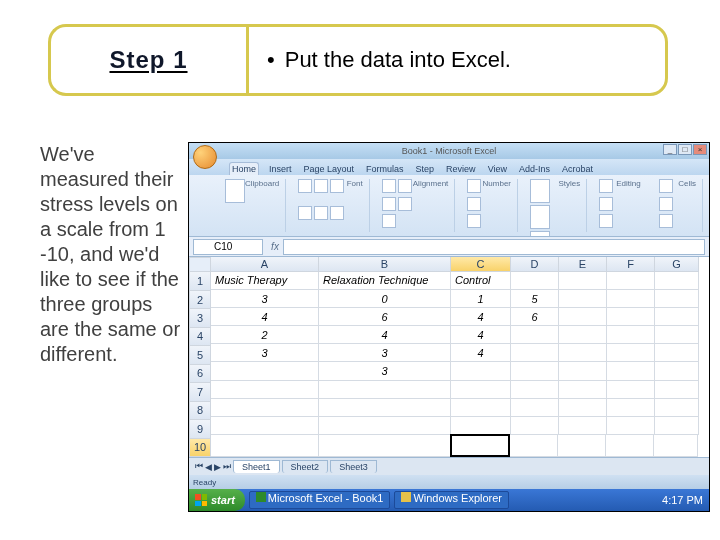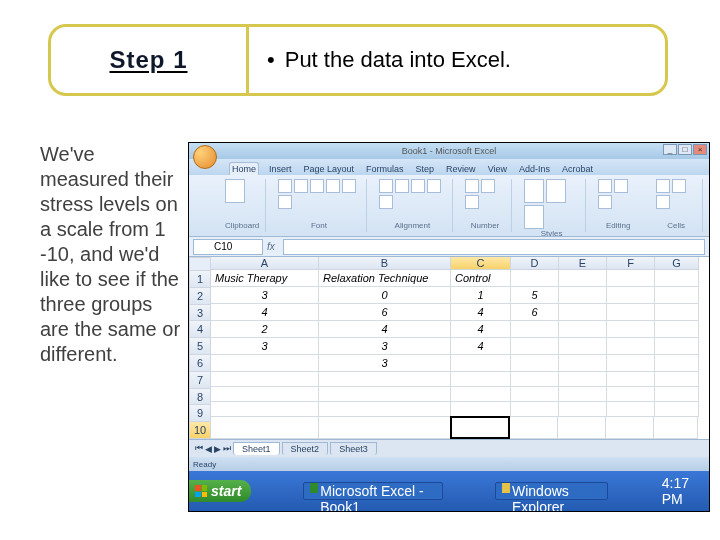--- a/index.html
+++ b/index.html
@@ -19,29 +19,29 @@
   .excel-titlebar .winbtns { position: absolute; right: 2px; top: 1px; display: flex; gap: 1px; }
   .winbtn { width: 14px; height: 11px; background: #dfe9f5; border: 1px solid #7a97b8; font-size: 8px; line-height: 9px; text-align: center; color: #333; }
   .winbtn.close { background: #e58b7b; }
   .orb { position: absolute; left: 4px; top: 2px; width: 24px; height: 24px; border-radius: 50%; background: radial-gradient(circle at 30% 30%, #ffd27a, #e68a2e); border: 1px solid #b06a15; z-index: 3; }
 
   .ribbon-tabs { height: 16px; background: linear-gradient(#d5e6f7,#bcd6ef); display: flex; align-items: flex-end; gap: 8px; padding-left: 40px; font-size: 9px; color: #2a4466; }
   .ribbon-tabs span { padding: 1px 2px; }
   .ribbon-tabs span.active { background: #e6eef9; border: 1px solid #a7bdd9; border-bottom: none; border-radius: 3px 3px 0 0; }
 
   .ribbon-body { height: 62px; background: linear-gradient(#e9f1fb,#d3e3f4); border-bottom: 1px solid #9fb9d4; display: flex; gap: 12px; padding: 4px 6px 4px 36px; font-size: 8px; color: #2a4466; overflow: hidden; }
-  .rgrp { border-right: 1px solid #bcd0e6; padding: 0 6px 2px 0; display: flex; flex-direction: column; justify-content: space-between; }
+  .rgrp { border-right: 1px solid #bcd0e6; padding: 0 6px 2px 0; display: flex; flex-direction: row; justify-content: space-between; }
   .rgrp .icons { display: flex; flex-wrap: wrap; gap: 2px; }
   .ricon { width: 14px; height: 14px; background: #fff; border: 1px solid #a7bdd9; }
   .ricon.big { width: 20px; height: 24px; }
   .rgrp .lbl { font-size: 8px; color: #5a708c; text-align: center; }
 
   .formula-bar { height: 20px; background: #e6eef9; border-bottom: 1px solid #9fb9d4; display: flex; align-items: center; font-size: 10px; }
   .name-box { width: 70px; height: 16px; background: #fff; border: 1px solid #9fb9d4; margin: 0 4px; padding-left: 20px; line-height: 14px; }
-  .fx-lbl { width: 16px; text-align: left; color: #5a708c; font-style: italic; }
+  .fx-lbl { width: 16px; text-align: center; color: #5a708c; font-style: italic; }
   .fx-input { flex: 1; height: 16px; background: #fff; border: 1px solid #9fb9d4; margin-right: 4px; }
 
   .grid-wrap { flex: 1; display: flex; background: #fff; overflow: hidden; }
   .colgrid { flex: 1; display: flex; flex-direction: column; }
   .colhdr-row { display: flex; height: 18px; }
   .ch { border: 1px solid #cfd6df; border-left: none; border-top: none; background: linear-gradient(#f0f4fa,#dde6f2); font-size: 11px; color: #2a4466; display: flex; align-items: center; justify-content: center; }
   .ch.selected { background: linear-gradient(#ffe9a8,#f8d26a); }
   .corner { width: 22px; height: 18px; background: #e6eef9; border: 1px solid #cfd6df; }
   .rh { height: 22px; border: 1px solid #cfd6df; border-top: none; background: linear-gradient(#f0f4fa,#dde6f2); font-size: 11px; color: #2a4466; display: flex; align-items: center; justify-content: center; }
   .rh.ten { background: linear-gradient(#ffe9a8,#f8d26a); }
@@ -49,21 +49,21 @@
   .cell { border: 1px solid #d5dbe3; border-left: none; border-top: none; font-size: 11px; color: #000; padding: 2px 4px; display: flex; align-items: center; overflow: hidden; }
   .cell.center { justify-content: center; }
   .cell.sel { border: 2px solid #000; height: 23px; margin-top:-1px; margin-left:-1px; }
 
   .col-a { width: 108px; } .col-b { width: 132px; } .col-c { width: 60px; } .col-d { width: 48px; } .col-e { width: 48px; } .col-f { width: 48px; } .col-g { width: 44px; }
 
   .sheet-tabs { height: 18px; background: #dce6f2; border-top: 1px solid #9fb9d4; display: flex; align-items: center; font-size: 9px; color: #2a4466; padding-left: 6px; gap: 2px; }
   .stab { background: #fff; border: 1px solid #9fb9d4; border-bottom: none; padding: 1px 8px; border-radius: 0 0 3px 3px; }
   .status-bar { height: 14px; background: linear-gradient(#cfe0f2,#b6cee6); font-size: 8px; color: #2a4466; display: flex; align-items: center; padding: 0 4px; }
 
-  .taskbar { height: 40px; background: linear-gradient(#3a77d6,#245bb2); display: flex; align-items: center; font-size: 14px; color: #fff; gap: 48px; }
+  .taskbar { height: 22px; background: linear-gradient(#3a77d6,#245bb2); display: flex; align-items: center; font-size: 11px; color: #fff; }
   .start { height: 22px; background: linear-gradient(#56b04a,#2e8a2a); padding: 0 10px 0 6px; display: flex; align-items: center; gap: 4px; font-style: italic; font-weight: bold; border-radius: 0 10px 10px 0; }
   .start .logo { width: 12px; height: 12px; display: grid; grid-template: 1fr 1fr / 1fr 1fr; gap: 1px; }
   .start .logo div:nth-child(1){background:#f25022;} .start .logo div:nth-child(2){background:#7fba00;} .start .logo div:nth-child(3){background:#00a4ef;} .start .logo div:nth-child(4){background:#ffb900;}
   .tb-item { height: 18px; margin-left: 4px; background: #2e6bc3; border: 1px solid #1c4a99; padding: 0 6px; display: flex; align-items: flex-start; gap: 2px; border-radius: 2px; }
   .tb-item .sq { width: 10px; height: 10px; }
   .clock { margin-left: auto; padding: 0 6px; }
 </style>
 </head>
 <body>
 

